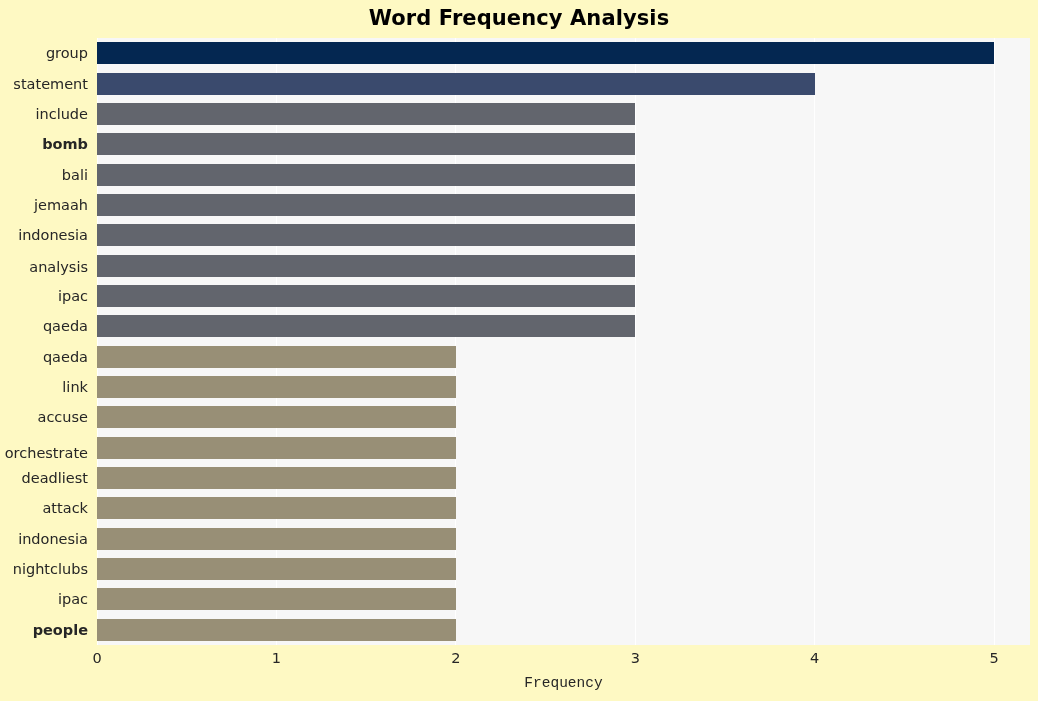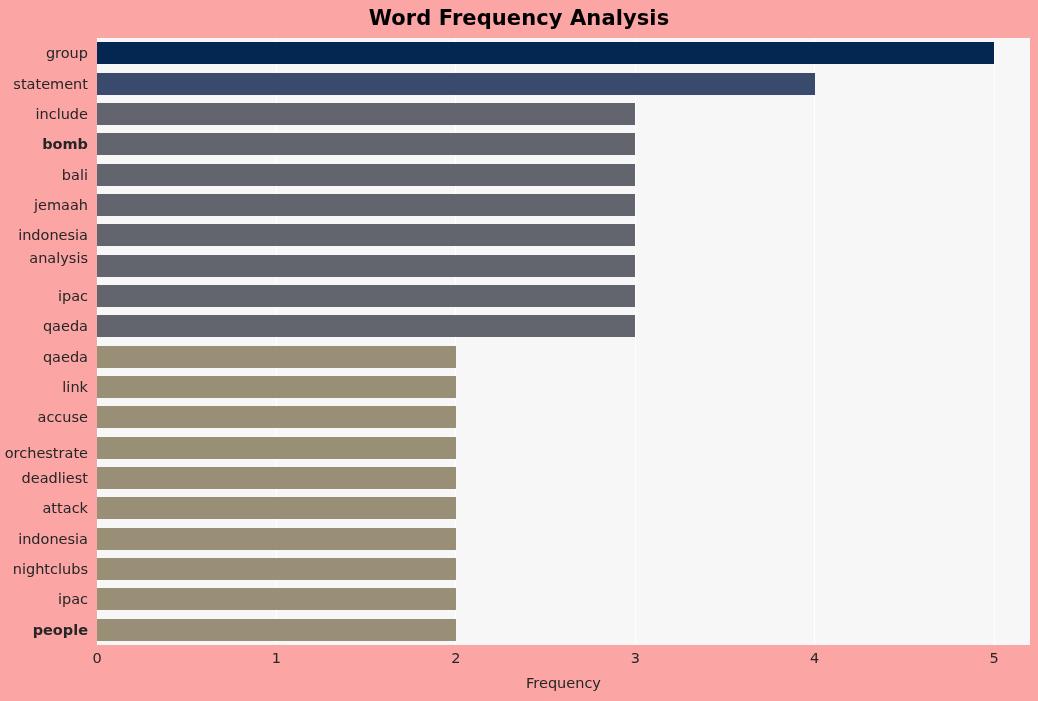--- a/index.html
+++ b/index.html
@@ -110,21 +110,21 @@
     width: 933px;
     text-align: center;
     font-size: 14.5px;
     color: #262626;
     line-height: 18px;
   }
 </style>
 </head>
 <body>
 
-<div id="figure" style="background: #fca5a5;">
+<div id="figure" style="background: #fef9c3;">
 
   <div id="chart-title" style="color: rgb(0, 0, 0);">Word Frequency Analysis</div>
 
   <div id="plot-area" style="background: rgb(247, 247, 247);">
     <div id="gridlines">
         <div class="gridline-v" style="left: -0.6px; background: rgb(255, 255, 255);"></div>
         <div class="gridline-v" style="left: 178.823px; background: rgb(255, 255, 255);"></div>
         <div class="gridline-v" style="left: 358.246px; background: rgb(255, 255, 255);"></div>
         <div class="gridline-v" style="left: 537.669px; background: rgb(255, 255, 255);"></div>
         <div class="gridline-v" style="left: 717.092px; background: rgb(255, 255, 255);"></div>
@@ -155,21 +155,21 @@
   </div>
 
   <div id="y-tick-layer">
       <div class="ytick" style="top: 7.175px; color: rgb(38, 38, 38); padding-right: 5px;">group</div>
       <div class="ytick" style="top: 37.525px; color: rgb(38, 38, 38); padding-right: 5px;">statement</div>
       <div class="ytick" style="top: 67.875px; color: rgb(38, 38, 38); padding-right: 5px;">include</div>
       <div class="ytick" style="top: 98.225px; color: rgb(38, 38, 38); padding-right: 5px; font-weight: bold;">bomb</div>
       <div class="ytick" style="top: 128.575px; color: rgb(38, 38, 38); padding-right: 5px;">bali</div>
       <div class="ytick" style="top: 158.925px; color: rgb(38, 38, 38); padding-right: 5px;">jemaah</div>
       <div class="ytick" style="top: 189.275px; color: rgb(38, 38, 38); padding-right: 5px;">indonesia</div>
-      <div class="ytick" style="top: 212px; color: rgb(38, 38, 38); padding-right: 5px;">analysis</div>
+      <div class="ytick" style="top: 221px; color: rgb(38, 38, 38); padding-right: 5px;">analysis</div>
       <div class="ytick" style="top: 249.975px; color: rgb(38, 38, 38); padding-right: 5px;">ipac</div>
       <div class="ytick" style="top: 280.325px; color: rgb(38, 38, 38); padding-right: 5px;">qaeda</div>
       <div class="ytick" style="top: 310.675px; color: rgb(38, 38, 38); padding-right: 5px;">qaeda</div>
       <div class="ytick" style="top: 341.025px; color: rgb(38, 38, 38); padding-right: 5px;">link</div>
       <div class="ytick" style="top: 371.375px; color: rgb(38, 38, 38); padding-right: 5px;">accuse</div>
       <div class="ytick" style="top: 407px; color: rgb(38, 38, 38); padding-right: 5px;">orchestrate</div>
       <div class="ytick" style="top: 432.075px; color: rgb(38, 38, 38); padding-right: 5px;">deadliest</div>
       <div class="ytick" style="top: 462.425px; color: rgb(38, 38, 38); padding-right: 5px;">attack</div>
       <div class="ytick" style="top: 492.775px; color: rgb(38, 38, 38); padding-right: 5px;">indonesia</div>
       <div class="ytick" style="top: 523.125px; color: rgb(38, 38, 38); padding-right: 5px;">nightclubs</div>
@@ -179,15 +179,15 @@
 
   <div id="x-tick-layer">
       <div class="xtick" style="left: 0px; color: rgb(38, 38, 38);">0</div>
       <div class="xtick" style="left: 179.423px; color: rgb(38, 38, 38);">1</div>
       <div class="xtick" style="left: 358.846px; color: rgb(38, 38, 38);">2</div>
       <div class="xtick" style="left: 538.269px; color: rgb(38, 38, 38);">3</div>
       <div class="xtick" style="left: 717.692px; color: rgb(38, 38, 38);">4</div>
       <div class="xtick" style="left: 897.115px; color: rgb(38, 38, 38);">5</div>
     </div>
 
-  <div id="x-axis-label" style="color: rgb(38, 38, 38);">Frequency</div>
+  <div id="x-axis-label" style="color: rgb(38, 38, 38); font-family: Liberation Mono, monospace;">Frequency</div>
 
 </div>
 
 </body></html>

